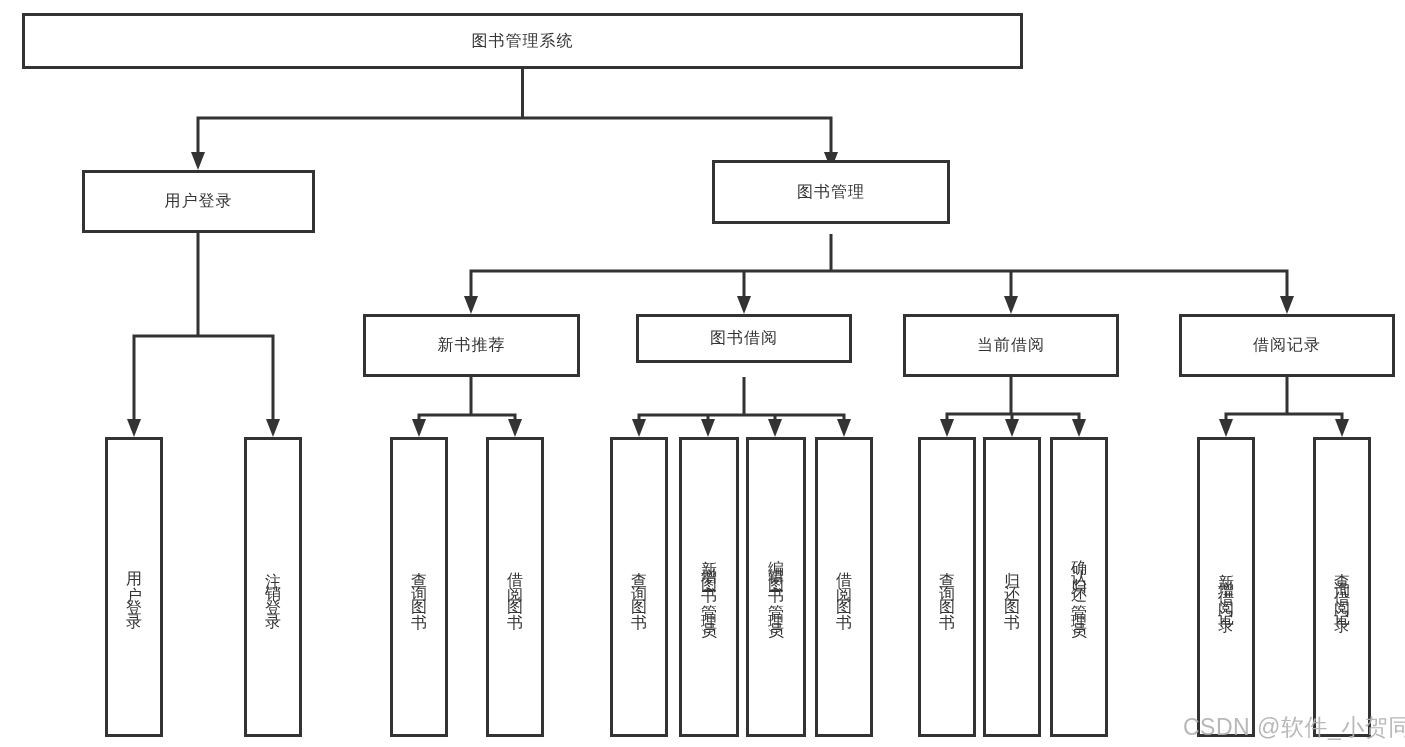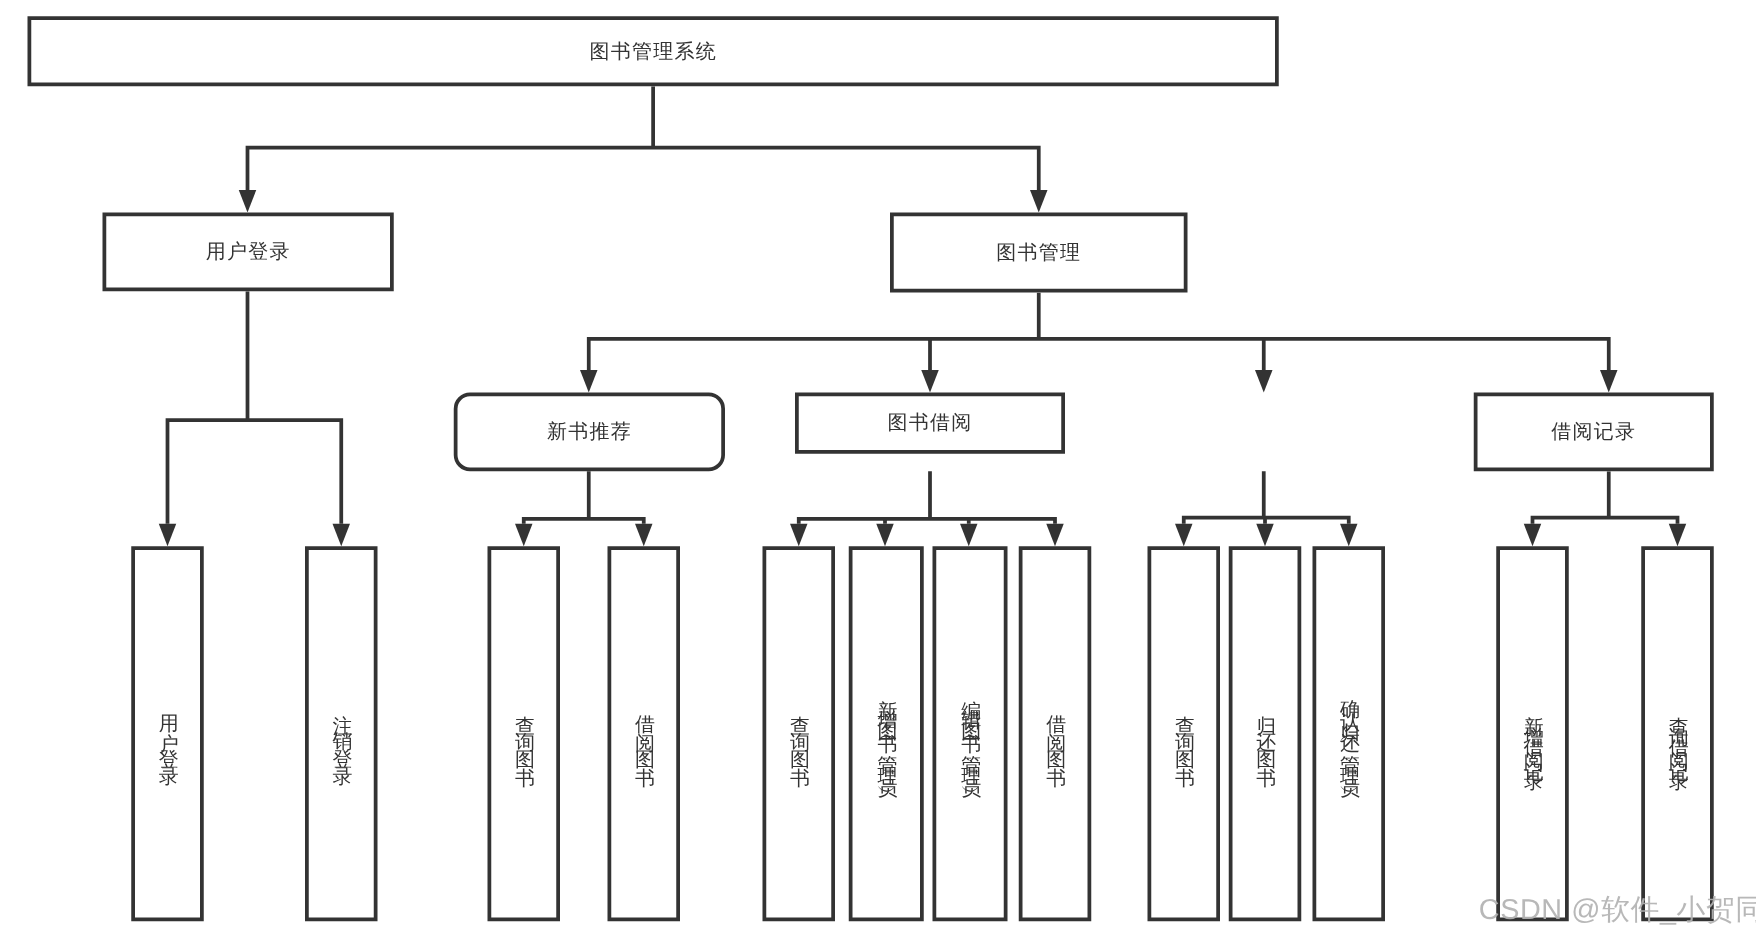--- a/index.html
+++ b/index.html
@@ -35,25 +35,25 @@
     writing-mode: vertical-rl;
     text-orientation: mixed;
     letter-spacing: 14px;
     line-height: 1;
   }
   .leaf span.long { letter-spacing: 9px; }
   .leaf span.mid  { letter-spacing: 9px; }
   
   .n-root   { left: 22px;   top: 13px;  width: 1001px; height: 56px; }
   .n-l2-0   { left: 82px;   top: 170px; width: 233px;  height: 63px; }
-  .n-l2-1   { left: 712px;  top: 170px; width: 238px;  height: 64px; }
-  .n-l3-0   { left: 363px;  top: 314px; width: 217px;  height: 63px; border-radius: 13px; }
+  .n-l2-1   { left: 712px;  top: 160px; width: 238px;  height: 64px; }
+  .n-l3-0   { left: 363px;  top: 314px; width: 217px;  height: 63px; }
   .n-l3-1   { left: 636px;  top: 314px; width: 216px;  height: 49px; }
   .n-l3-2   { left: 903px;  top: 314px; width: 216px;  height: 63px; }
-  .n-l3-3   { left: 1179px; top: 314px; width: 192px;  height: 63px; }
+  .n-l3-3   { left: 1179px; top: 314px; width: 216px;  height: 63px; }
   .leaf     { top: 437px; width: 58px; height: 300px; }
   .c-0  { left: 105px; }
   .c-1  { left: 244px; }
   .c-2  { left: 390px; }
   .c-3  { left: 486px; }
   .c-4  { left: 610px; }
   .c-5  { left: 679px; width: 60px; }
   .c-6  { left: 746px; width: 60px; }
   .c-7  { left: 815px; }
   .c-8  { left: 918px; }
@@ -127,20 +127,23 @@
   <div class="box n-l2-1">
     <span>图书管理</span>
   </div>
 
   <div class="box n-l3-0">
     <span>新书推荐</span>
   </div>
   <div class="box n-l3-1">
     <span>图书借阅</span>
   </div>
+  <div class="box n-l3-2">
+    <span>当前借阅</span>
+  </div>
   <div class="box n-l3-3">
     <span>借阅记录</span>
   </div>
 
   <div class="box leaf c-0">
     <span>用户登录</span>
   </div>
   <div class="box leaf c-1">
     <span>注销登录</span>
   </div>

